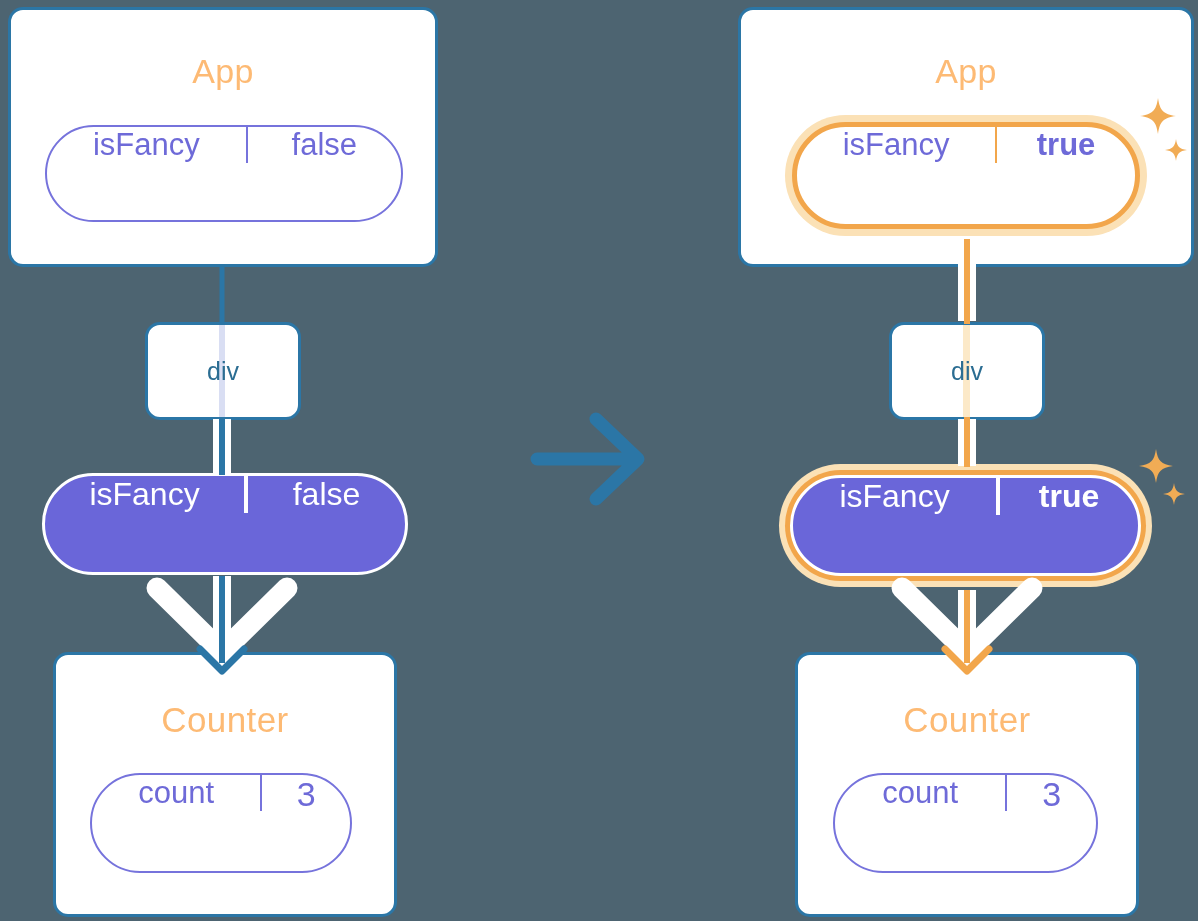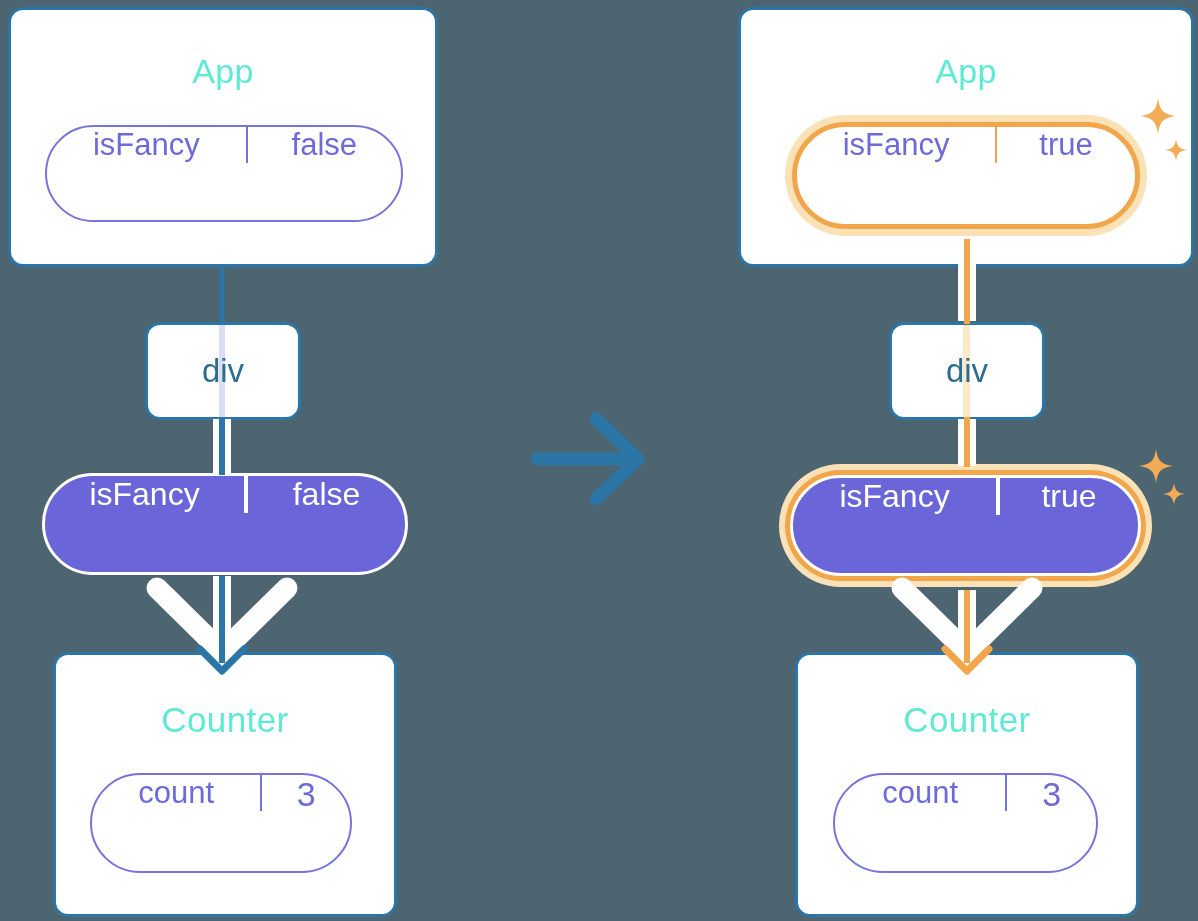--- a/index.html
+++ b/index.html
@@ -8,21 +8,21 @@
     position:relative; width:1198px; height:921px;
     background:#4d6471; overflow:hidden;
     font-family:"Liberation Sans", sans-serif;
   }
   .card {
     position:absolute; background:#ffffff;
     border:3px solid #2b76a6; border-radius:15px;
   }
   .card-title {
     position:absolute; text-align:center;
-    color:#5eead4; font-weight:500; letter-spacing:.4px;
+    color:#fdba74; font-weight:500; letter-spacing:.4px;
   }
   .pill {
     position:absolute; display:flex; align-items:flex-start;
     border-radius:999px; background:#ffffff;
   }
   .seg { display:flex; align-items:center; justify-content:center; }
   
   .white-pill { border:2.5px solid #7673dc; color:#6e6ad8; font-size:31px; }
   .white-pill .seg-name { border-right:2px solid #7673dc; }
   
@@ -32,23 +32,23 @@
   .hl-white-pill {
     border:5px solid #f2a64b; color:#6e6ad8; font-size:31px;
     box-shadow:0 0 0 7px #fbe1b6;
   }
   .hl-white-pill .seg-name { border-right:2px solid #f2a64b; }
   .hl-purple-pill {
     background:#6a66d9; border:3px solid #ffffff; color:#ffffff; font-size:32px;
     box-shadow:0 0 0 5px #f2a64b, 0 0 0 11px #fbe1b6;
   }
   .hl-purple-pill .seg-name { border-right:4px solid #ffffff; }
-  .val-bold { font-weight:normal; }
+  .val-bold { font-weight:bold; }
   .div-box { display:flex; align-items:center; justify-content:center; }
-  .div-label { position:relative; z-index:2; color:#2b6d92; font-size:33px; font-weight:500; }
+  .div-label { position:relative; z-index:2; color:#2b6d92; font-size:25px; font-weight:500; }
   .inner-pipe { position:absolute; top:0; bottom:0; z-index:1; }
   .overlay { position:absolute; left:0; top:0; z-index:30; pointer-events:none; }
 
   
   .app-card-l     { left:8px;   top:7px;   width:430px; height:260px; }
   .app-title-l    { left:8px;   top:52px;  width:430px; font-size:34px; }
   .app-pill-l     { left:45px;  top:125px; width:358px; height:97px; }
   .app-pill-l .seg-name { width:56.7%; }
   .app-pill-l .seg-val  { flex:1; }
   .div-box-l      { left:145px; top:322px; width:156px; height:98px; }

